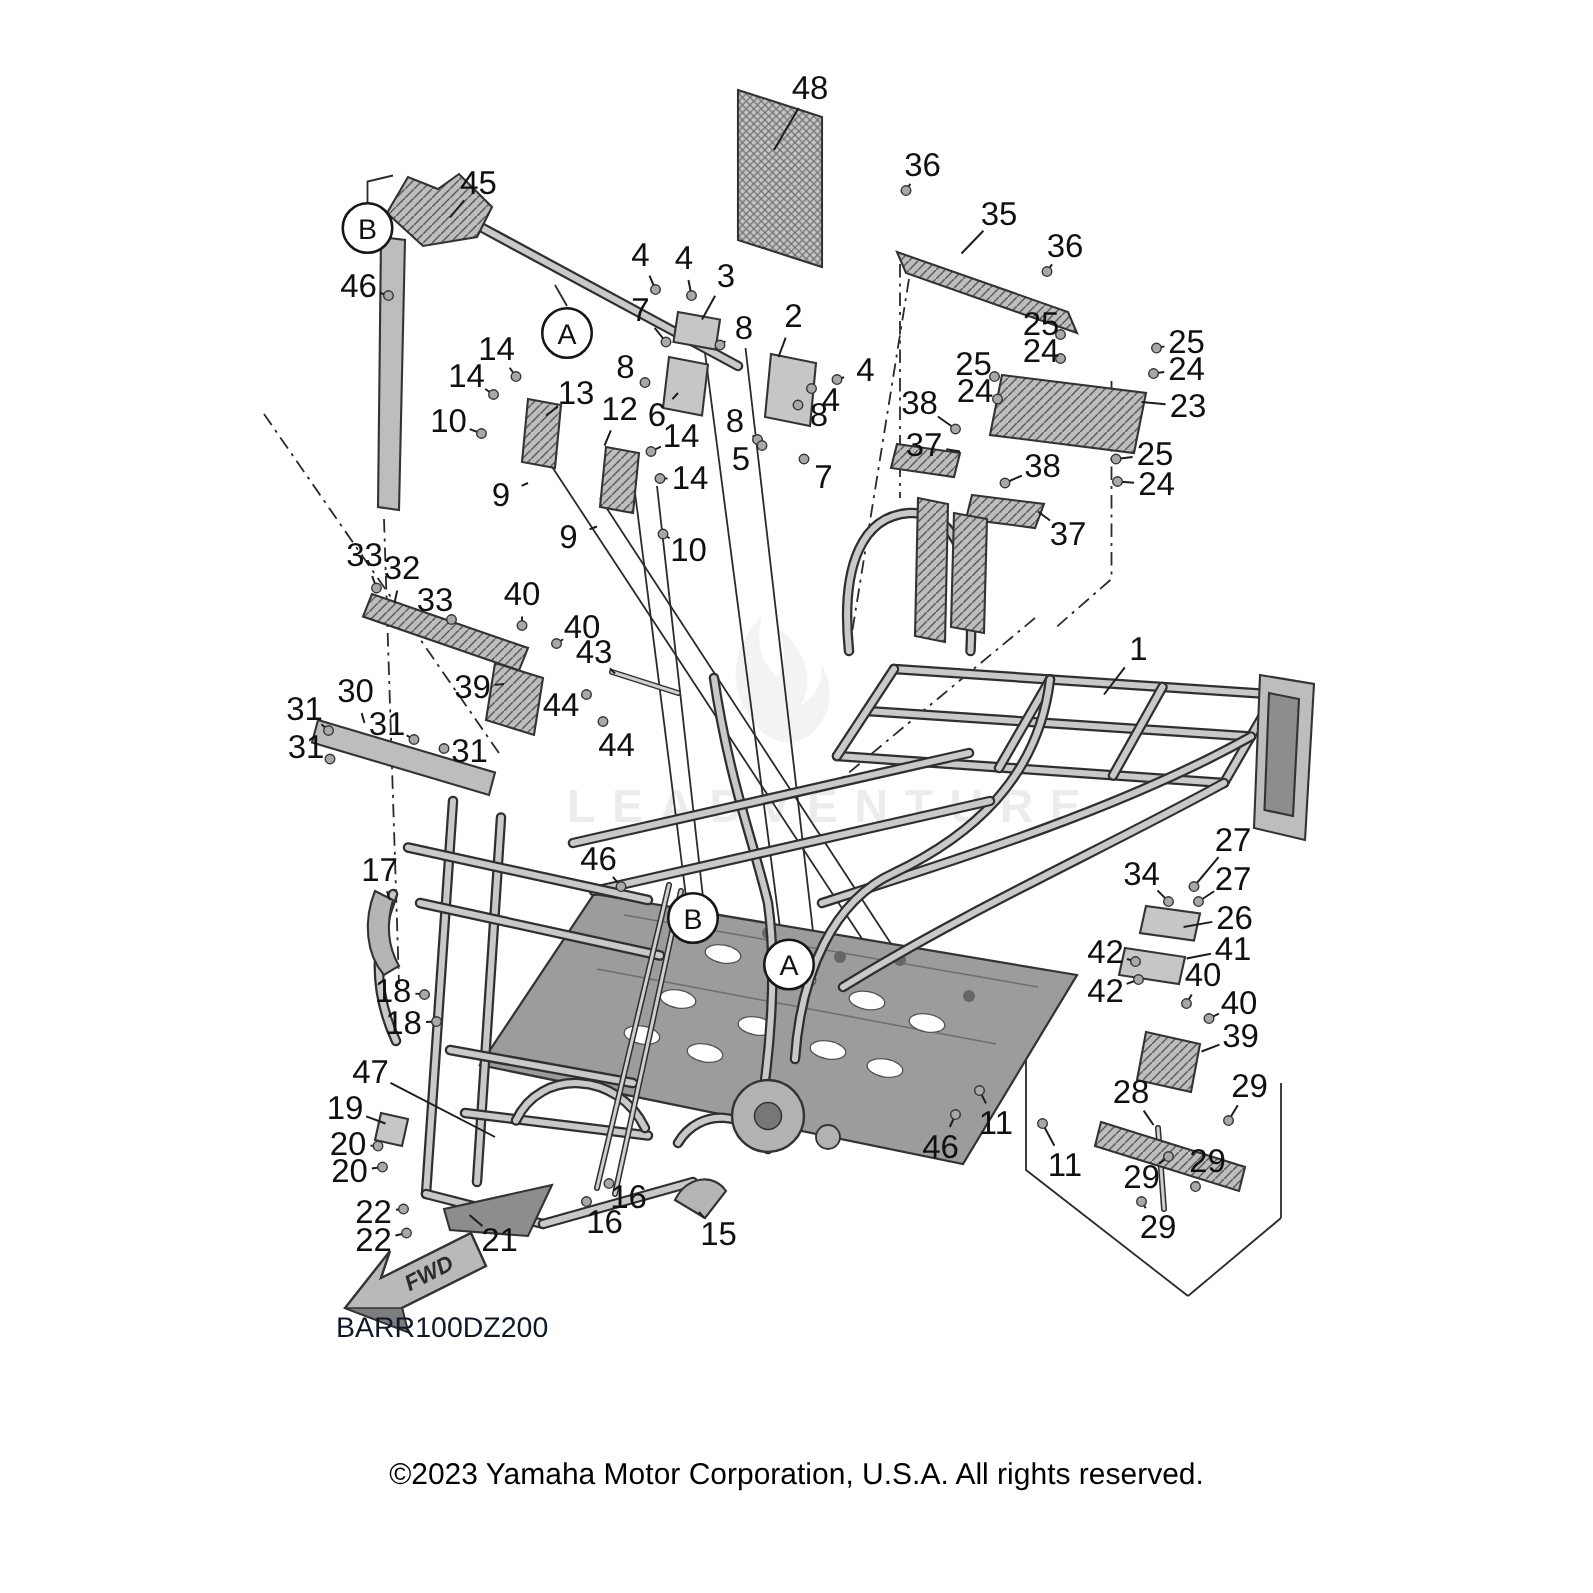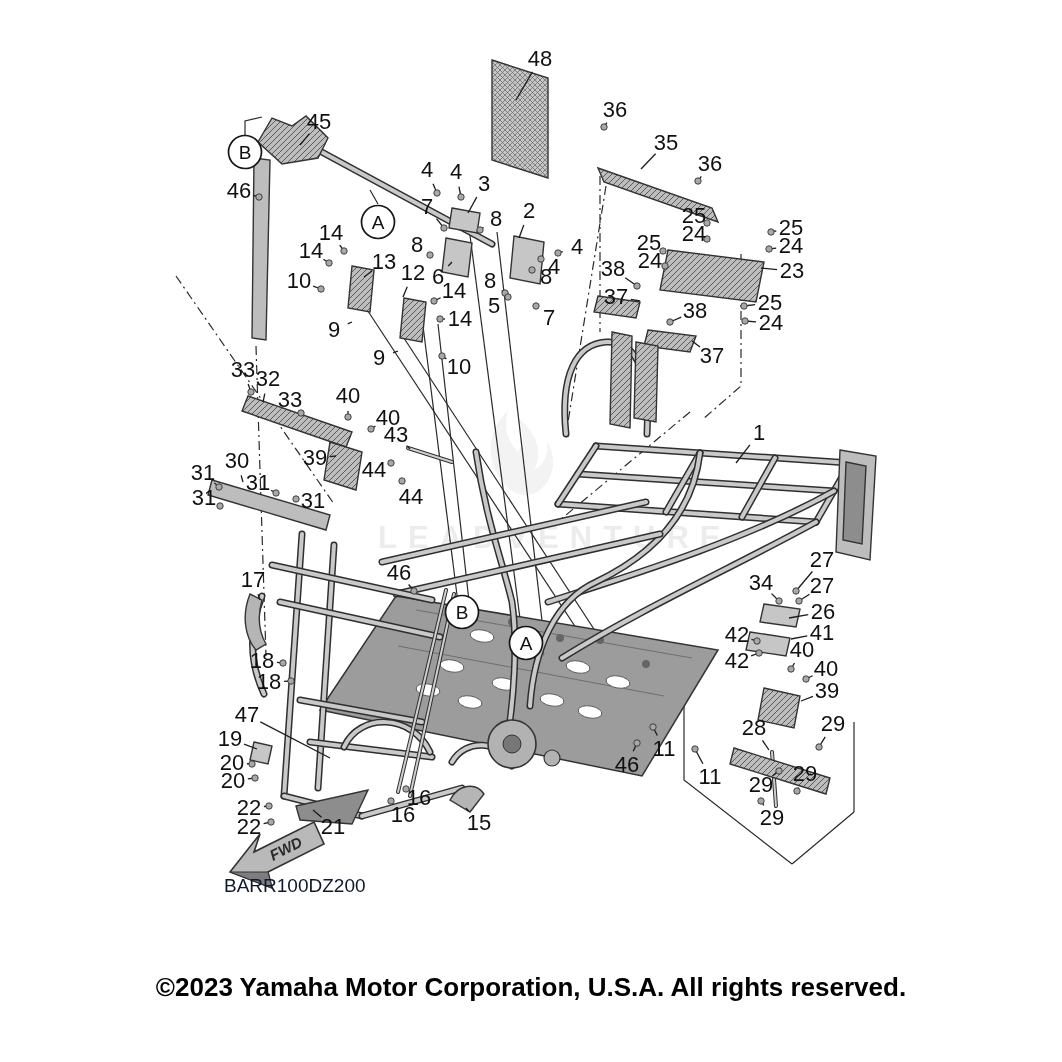--- a/index.html
+++ b/index.html
@@ -4,22 +4,22 @@
 <style>
   html,body{margin:0;padding:0;background:#fff;}
   #stage{position:relative;width:1062px;height:1062px;background:#fff;overflow:hidden;
          font-family:"Liberation Sans",sans-serif;}
   #watermark-text{position:absolute;left:378px;top:520px;font-size:31px;letter-spacing:11px;
          color:rgba(40,40,40,0.09);font-weight:bold;white-space:nowrap;z-index:1;}
   #art{position:absolute;left:0;top:0;z-index:2;}
   .callout-text{font-size:22px;fill:#101010;}
   .ref-letter{font-size:19px;fill:#101010;}
   #diagram-code{position:absolute;left:224px;top:875px;font-size:19px;color:#0f172a;z-index:3;}
-  #copyright{position:absolute;left:0;top:972px;width:100%;text-align:center;font-size:26px;
-         color:#000;z-index:3;font-weight:bold;}
+  #copyright{position:absolute;left:0;top:972px;width:100%;text-align:center;font-size:20px;
+         color:#000;z-index:3;}
   #rendered-by{position:absolute;left:0;top:991px;width:100%;text-align:center;font-size:11px;
          color:#222;z-index:4;transform:scaleY(.95);}
 </style>
 </head>
 <body>
 
 <div id="stage">
   <div id="watermark-text">LEADVENTURE</div>
 
   <svg id="art" width="1062" height="1062" viewBox="0 0 1062 1062">

